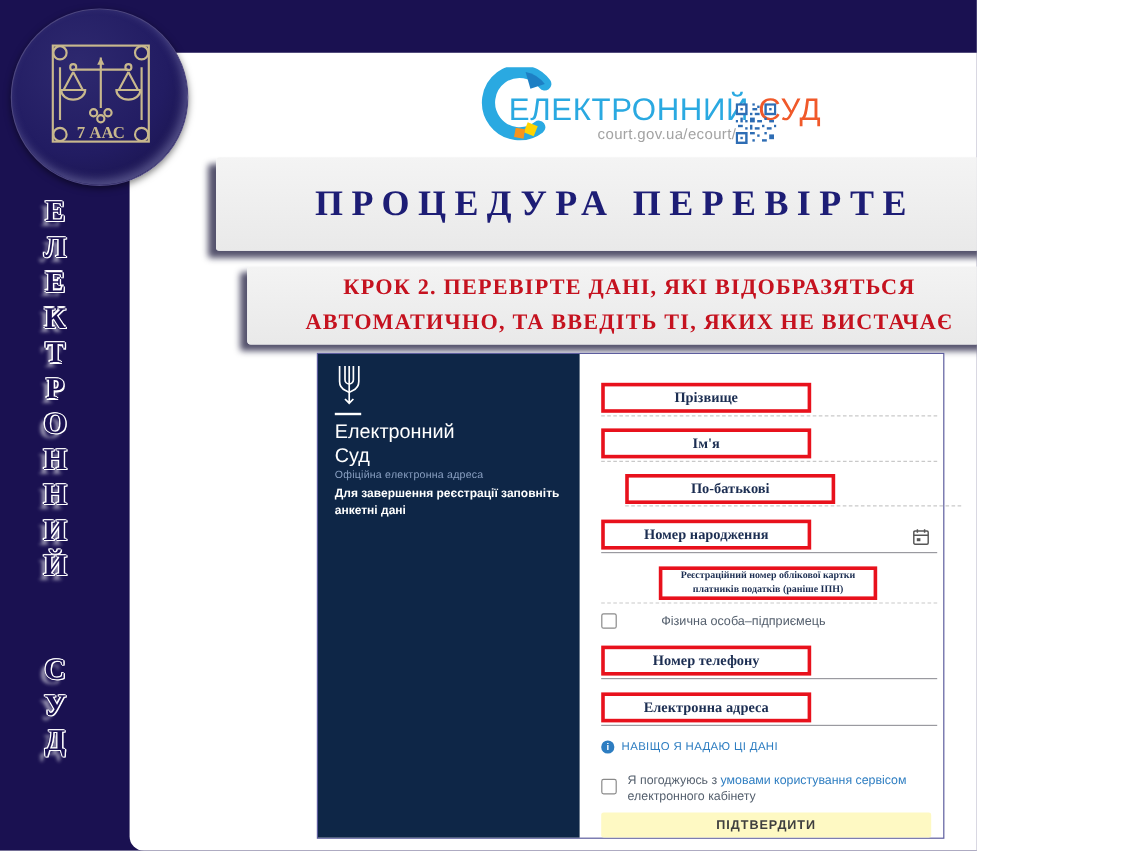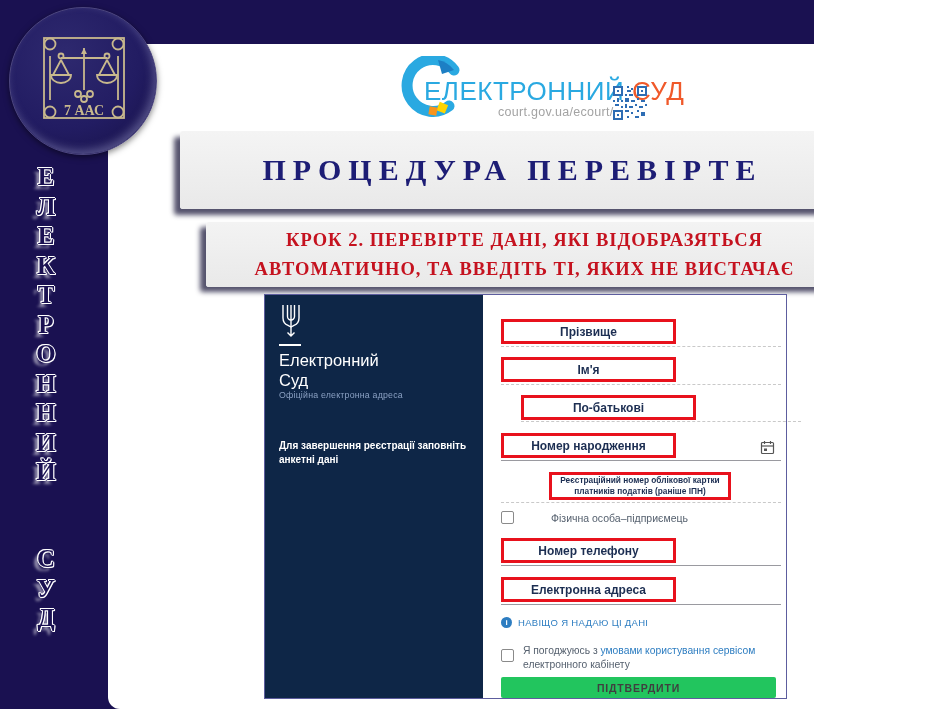--- a/index.html
+++ b/index.html
@@ -56,28 +56,28 @@
 
   
   .form { position:absolute; left:264px; top:294px; width:523px; height:405px;
       background:#fff; border:1px solid #5d5d9e; }
   .form-left { position:absolute; left:0; top:0; width:218px; height:100%; background:#0e2647; }
   .form-left .trident { position:absolute; left:14px; top:9px; }
   .form-left .rule { position:absolute; left:14px; top:49px; width:22px; border-top:2px solid #fff; }
   .form-left .brand { position:absolute; left:14px; top:55px; color:#fff; font-size:16.5px; line-height:1.22; }
   .form-left .brand-sub { position:absolute; left:14px; top:95px; color:#8aa0c2; font-size:8.8px; letter-spacing:.2px; }
   .form-left .instr { position:absolute; left:14px; top:110px; width:188px; color:#fff;
-      font-size:10px; font-weight:bold; line-height:1.35;margin-top:34px; }
+      font-size:10px; font-weight:bold; line-height:1.35; }
 
   .row { position:absolute; left:236px; width:280px; }
   .u-dash { border-bottom:1px dashed #c9c9c9; }
   .u-solid { border-bottom:1px solid #9a9aa0; }
   .redbox { position:absolute; left:0; top:0; width:175px; background:#fff;
       border:3px solid #e8111c; display:flex; align-items:center; justify-content:center;
-      font-weight:bold; font-size:12px; color:#1c2e52; }
+      font-weight:bold; font-size:12px; color:#1c2e52;font-family:Liberation Serif, serif; }
   .redbox.small { width:182px; font-size:8.3px; line-height:1.3; text-align:center; padding:2px 3px;margin-left:48px; }
 
   .r0 { top:24px;  height:28px; }
   .r1 { top:62px;  height:28px; }
   .r2 { top:100px; height:27px;margin-left:20px; }
   .r3 { top:138px; height:28px; }
   .r4 { top:177px; height:31px; }
   .r5 { top:243px; height:28px; }
   .r6 { top:282px; height:28px; }
   .r0 .redbox, .r1 .redbox, .r2 .redbox, .r3 .redbox, .r5 .redbox, .r6 .redbox { height:25px; }
@@ -94,21 +94,21 @@
   .whylink .info { position:absolute; left:0; top:0; width:11px; height:11px; border-radius:50%;
       background:#2d7dc1; color:#fff; font-size:8px; font-weight:bold; text-align:center; line-height:11px; }
   .whylink .lbl { position:absolute; left:17px; top:0; white-space:nowrap; font-size:9.5px;
       color:#2d7dc1; letter-spacing:.3px; }
 
   .chkrow2 { position:absolute; left:236px; top:349px; width:272px; height:28px; }
   .chkrow2 .chk { left:0; top:5px; }
   .chkrow2 .lbl { position:absolute; left:22px; top:0; font-size:10.3px; line-height:1.35; color:#55606e; }
   .chkrow2 .link { color:#2d7dc1; }
 
-  .submit { position:absolute; left:236px; top:382px; width:275px; height:21px; background:#22c55e;
+  .submit { position:absolute; left:236px; top:382px; width:275px; height:21px; background:#fef9c3;
       border:none; border-radius:2px; font-weight:bold; font-size:10.5px; letter-spacing:.8px;
       color:#3f3f3f; display:flex; align-items:center; justify-content:center; }
 </style>
 </head>
 <body>
 
 <div class="slide">
 
   <div class="panel"></div>
 

